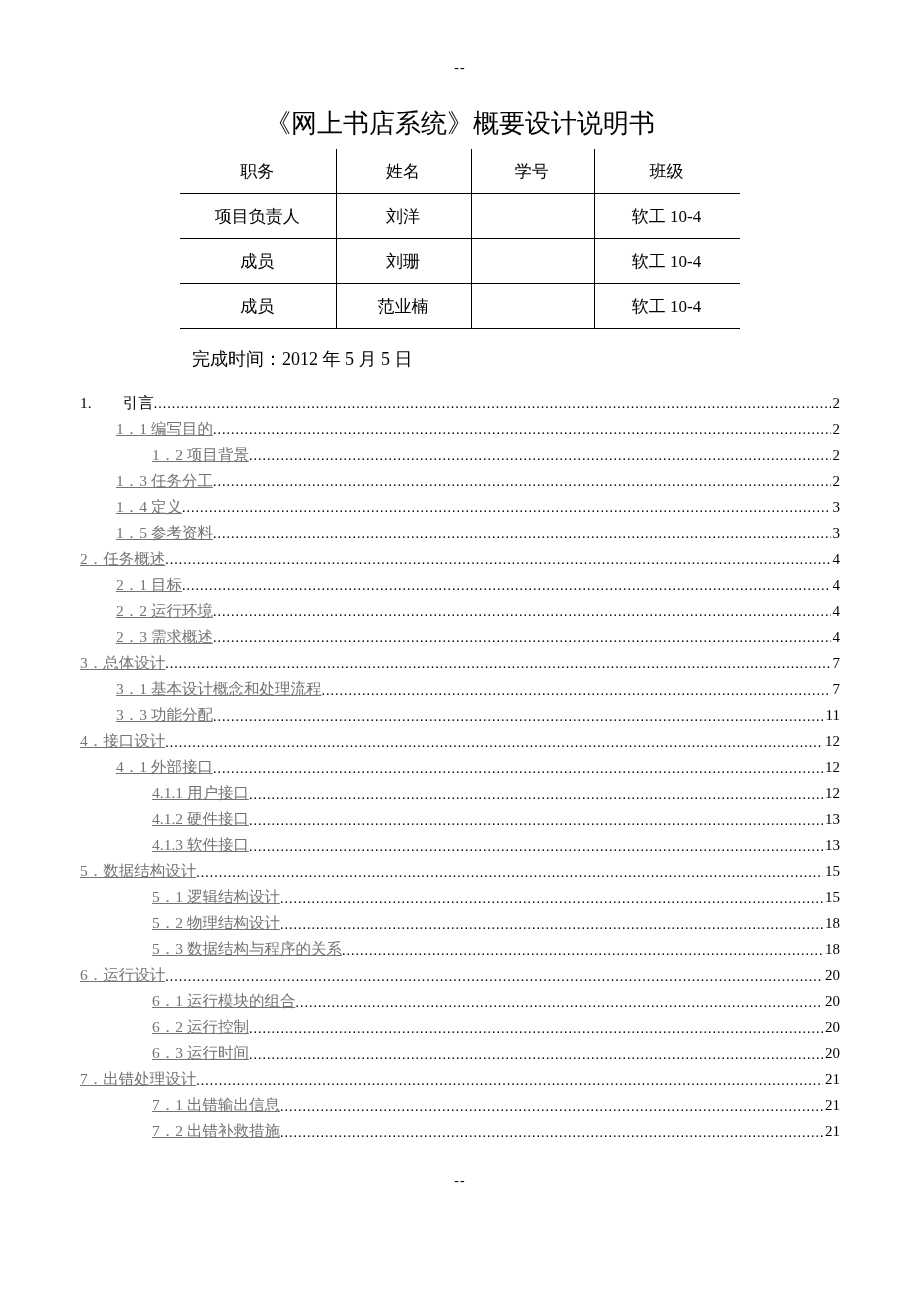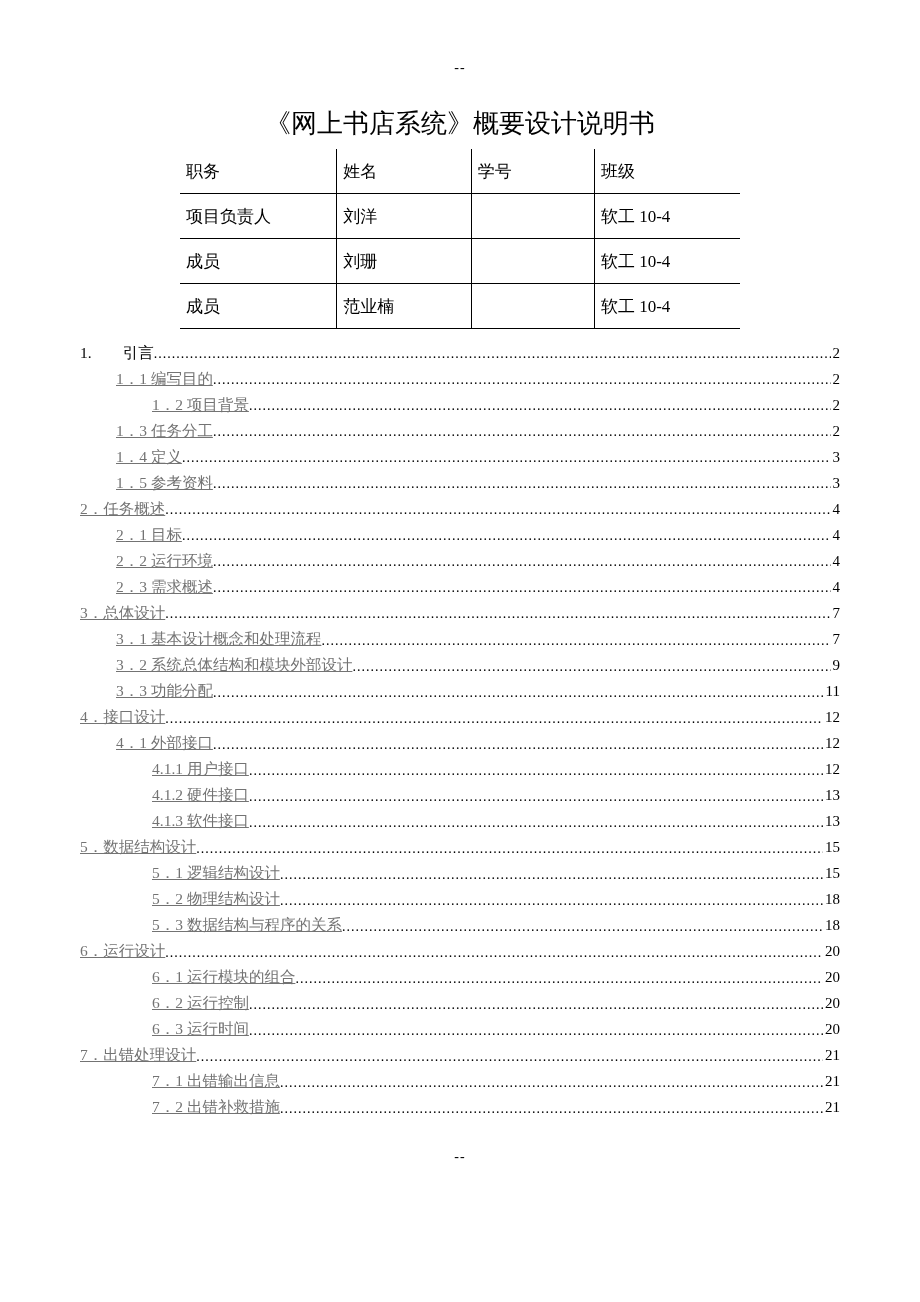--- a/index.html
+++ b/index.html
@@ -35,20 +35,21 @@
   }
   table.info {
     width: 560px;
     margin: 0 auto 12px auto;
     border-collapse: collapse;
     font-size: 17px;
   }
   table.info td {
     border-bottom: 1px solid #000;
     border-right: 1px solid #000;
+    text-align: center;
     padding: 8px 8px 8px 6px;
     height: 28px;
     vertical-align: middle;
   }
   table.info td:last-child { border-right: none; }
   table.info tr:last-child td { border-bottom: 1px solid #000; }
   table.info tr.head td { font-size: 17px; }
   .completion {
     margin: 18px 0 20px 112px;
     font-size: 18px;
@@ -127,20 +128,21 @@
     </tr>
     <tr>
       <td>成员</td>
       <td>范业楠</td>
       <td></td>
       <td>软工 10-4</td>
     </tr>
   </tbody>
     </table>
 
+  <div class="completion">完成时间：2012 年 5 月 5 日</div>
 
   <div class="toc" id="toc">
       <div class="toc-row">
         <span class="indent" style="display: inline-block; width: 0px;"></span>
         <span class="label-wrap"><span class="label-plain">1.</span><span>　　</span><span class="label-plain">引言</span></span>
         <span class="leader"></span>
         <span class="pg">2</span>
       </div>
       <div class="toc-row">
         <span class="indent" style="display: inline-block; width: 36px;"></span>
@@ -203,26 +205,20 @@
         <span class="pg">7</span>
       </div>
       <div class="toc-row">
         <span class="indent" style="display: inline-block; width: 36px;"></span>
         <span class="label-wrap"><a href="#" class="label">3．1 基本设计概念和处理流程</a></span>
         <span class="leader"></span>
         <span class="pg">7</span>
       </div>
       <div class="toc-row">
         <span class="indent" style="display: inline-block; width: 36px;"></span>
-        <span class="label-wrap"><a href="#" class="label">3．2 系统总体结构和模块外部设计</a></span>
-        <span class="leader"></span>
-        <span class="pg">9</span>
-      </div>
-      <div class="toc-row">
-        <span class="indent" style="display: inline-block; width: 36px;"></span>
         <span class="label-wrap"><a href="#" class="label">3．3 功能分配</a></span>
         <span class="leader"></span>
         <span class="pg">11</span>
       </div>
       <div class="toc-row">
         <span class="indent" style="display: inline-block; width: 0px;"></span>
         <span class="label-wrap"><a href="#" class="label">4．接口设计</a></span>
         <span class="leader"></span>
         <span class="pg">12</span>
       </div>

